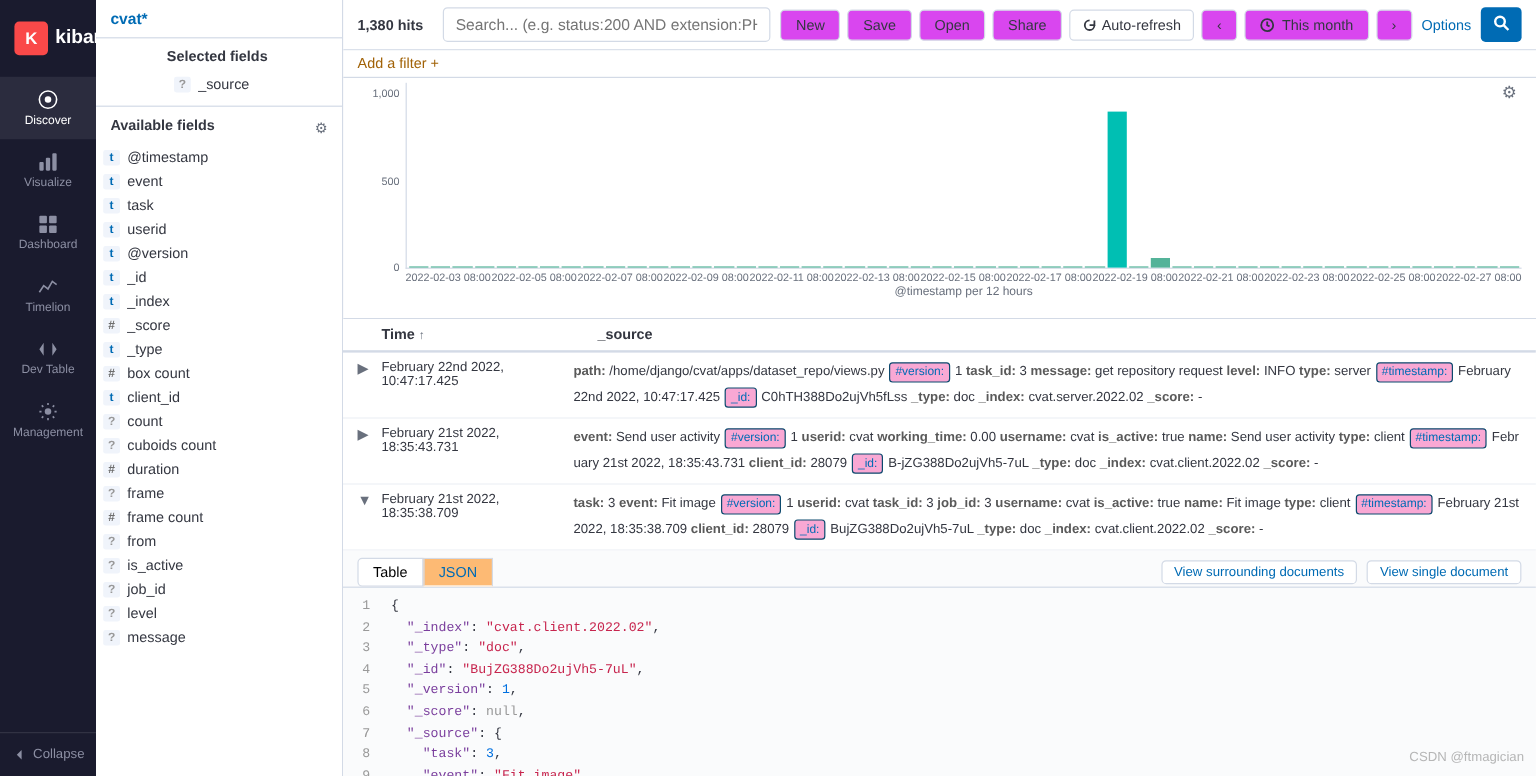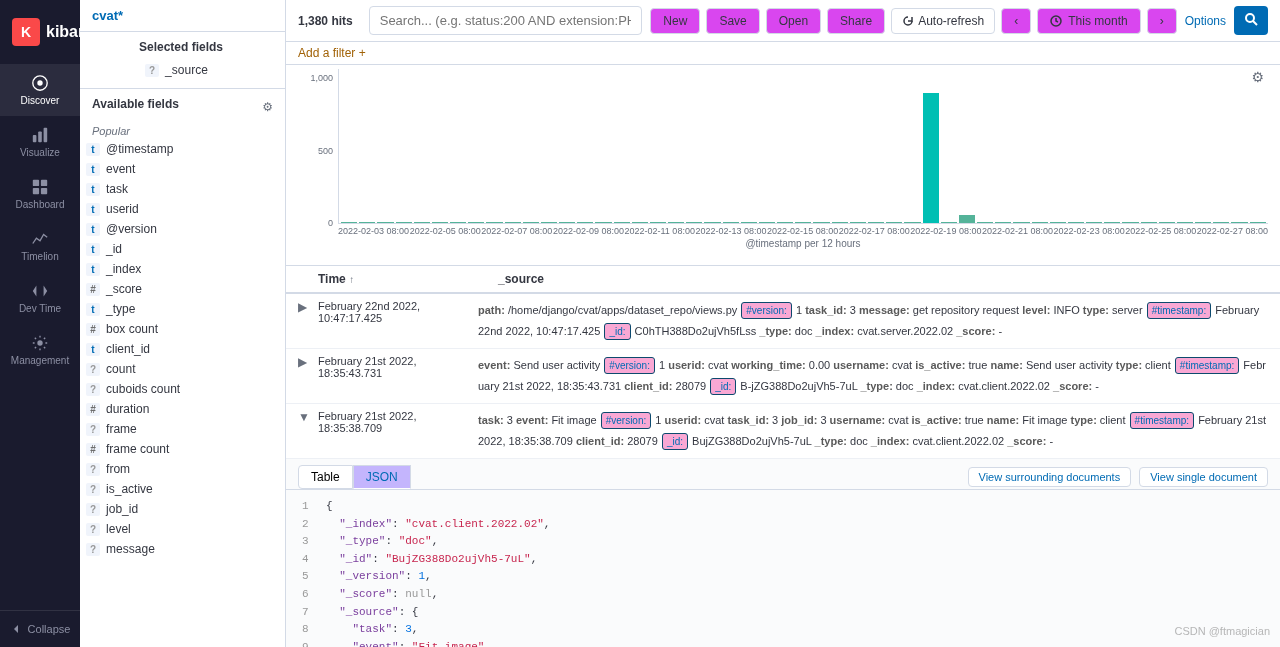--- a/index.html
+++ b/index.html
@@ -58,21 +58,21 @@
     .result-row { display: flex; padding: 0 12px; border-bottom: 1px solid #edf0f5; align-items: flex-start; }
     .row-expand { width: 20px; flex-shrink: 0; color: #69707d; cursor: pointer; padding-top: 6px; }
     .row-time { width: 160px; flex-shrink: 0; padding: 6px 8px 6px 0; font-size: 11px; color: #343741; }
     .row-source { flex: 1; padding: 6px 0; font-size: 11px; color: #343741; line-height: 1.5; word-break: break-all; }
     .field-key { color: #5a5a5a; font-weight: 600; }
     .field-badge { display: inline-block; background: #f9a8d4; border: 1px solid #0c4a6e; border-radius: 3px; padding: 0 4px; font-size: 10px; color: #006bb4; margin: 2px 1px; }
 
     
     .expanded-row { border-bottom: 1px solid #d3dae6; background: #fafbfc; }
     .exp-tab { padding: 4px 12px; border: 1px solid #d3dae6; font-size: 12px; cursor: pointer; background: white; }
-    .exp-tab.active { border-bottom: 1px solid white; background: #c4b5fd; color: #006bb4; border-color: #d3dae6 #d3dae6 white; z-index: 1; }
+    .exp-tab.active { border-bottom: 1px solid white; background: #fdba74; color: #006bb4; border-color: #d3dae6 #d3dae6 white; z-index: 1; }
     .exp-tab:first-child { border-radius: 4px 0 0 4px; }
     .exp-tab:last-child { border-radius: 0 4px 4px 0; }
     .exp-actions { margin-left: auto; display: flex; gap: 8px; }
     .exp-action-btn { padding: 3px 10px; border: 1px solid #d3dae6; border-radius: 4px; background: white; font-size: 11px; color: #006bb4; cursor: pointer; }
     .json-viewer { font-family: 'Courier New', monospace; font-size: 11px; padding: 8px 16px; line-height: 1.6; color: #343741; overflow-x: auto; }
     .json-line { display: flex; }
     .json-ln { color: #999; width: 24px; flex-shrink: 0; user-select: none; }
     .json-content { flex: 1; white-space: pre; }
     .json-key { color: #7A3E9D; }
     .json-str { color: #c7254e; }
@@ -116,21 +116,21 @@
   <div class="sidebar-item">
     <svg viewBox="0 0 20 20" fill="none" stroke="currentColor" stroke-width="1.5">
         <polyline points="2,15 6,9 10,12 14,5 18,8"></polyline>
       </svg>
     <span>Timelion</span>
   </div>
   <div class="sidebar-item">
     <svg viewBox="0 0 20 20" fill="currentColor">
         <path d="M6 4l-4 6 4 6M14 4l4 6-4 6M11 3l-2 14"></path>
       </svg>
-    <span>Dev Time</span>
+    <span>Dev Table</span>
   </div>
   <div class="sidebar-item">
     <svg viewBox="0 0 20 20" fill="currentColor">
         <circle cx="10" cy="10" r="3"></circle>
         <path d="M10 2v2M10 16v2M2 10h2M16 10h2M4.22 4.22l1.42 1.42M14.36 14.36l1.42 1.42M4.22 15.78l1.42-1.42M14.36 5.64l1.42-1.42" stroke="currentColor" stroke-width="1.5" fill="none"></path>
       </svg>
     <span>Management</span>
   </div>
   <div class="sidebar-bottom">
     <div class="sidebar-collapse">
@@ -150,21 +150,20 @@
     <div class="fields-title">Selected fields</div>
     <div class="field-item">
       <span class="field-type q">?</span>
       <span class="field-name">_source</span>
     </div>
   </div>
   <div class="available-fields-header">
     <span class="fields-title">Available fields</span>
     <span class="gear-icon">⚙</span>
   </div>
-  <div class="popular-label">Popular</div>
   <div class="field-item">
     <span class="field-type t">t</span>
     <span class="field-name">@timestamp</span>
   </div>
   <div class="field-item">
     <span class="field-type t">t</span>
     <span class="field-name">event</span>
   </div>
   <div class="field-item">
     <span class="field-type t">t</span>

